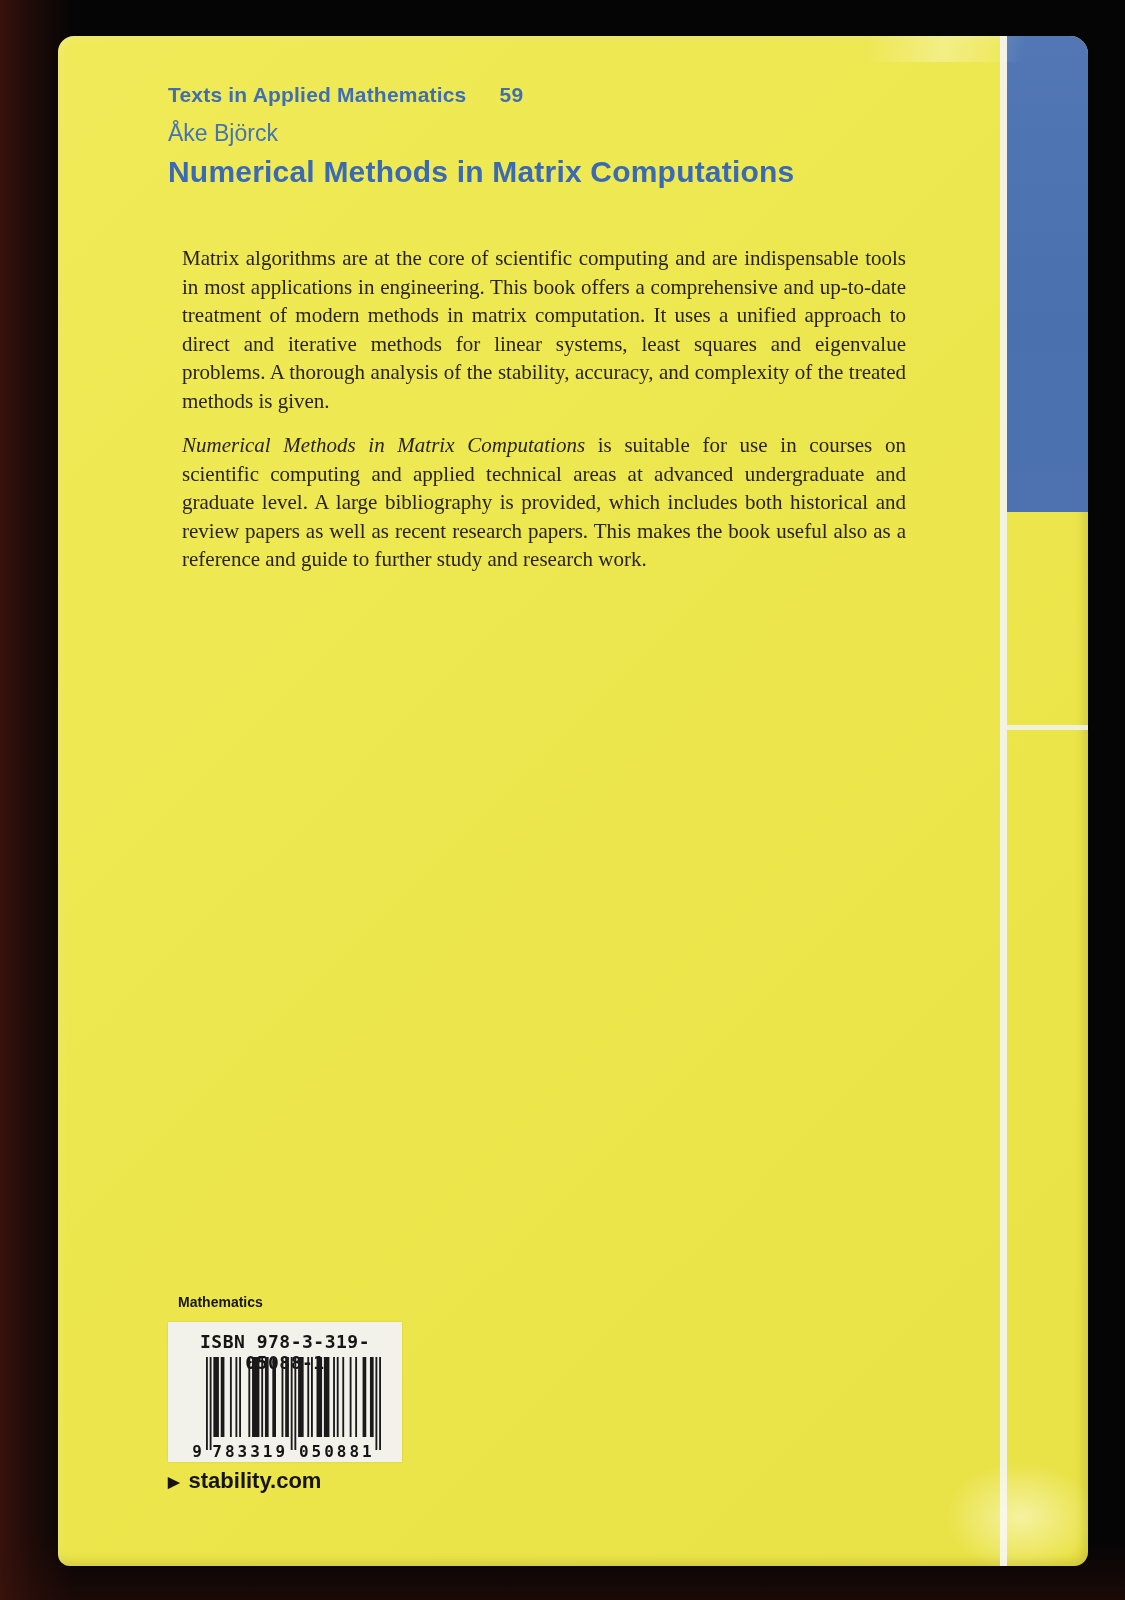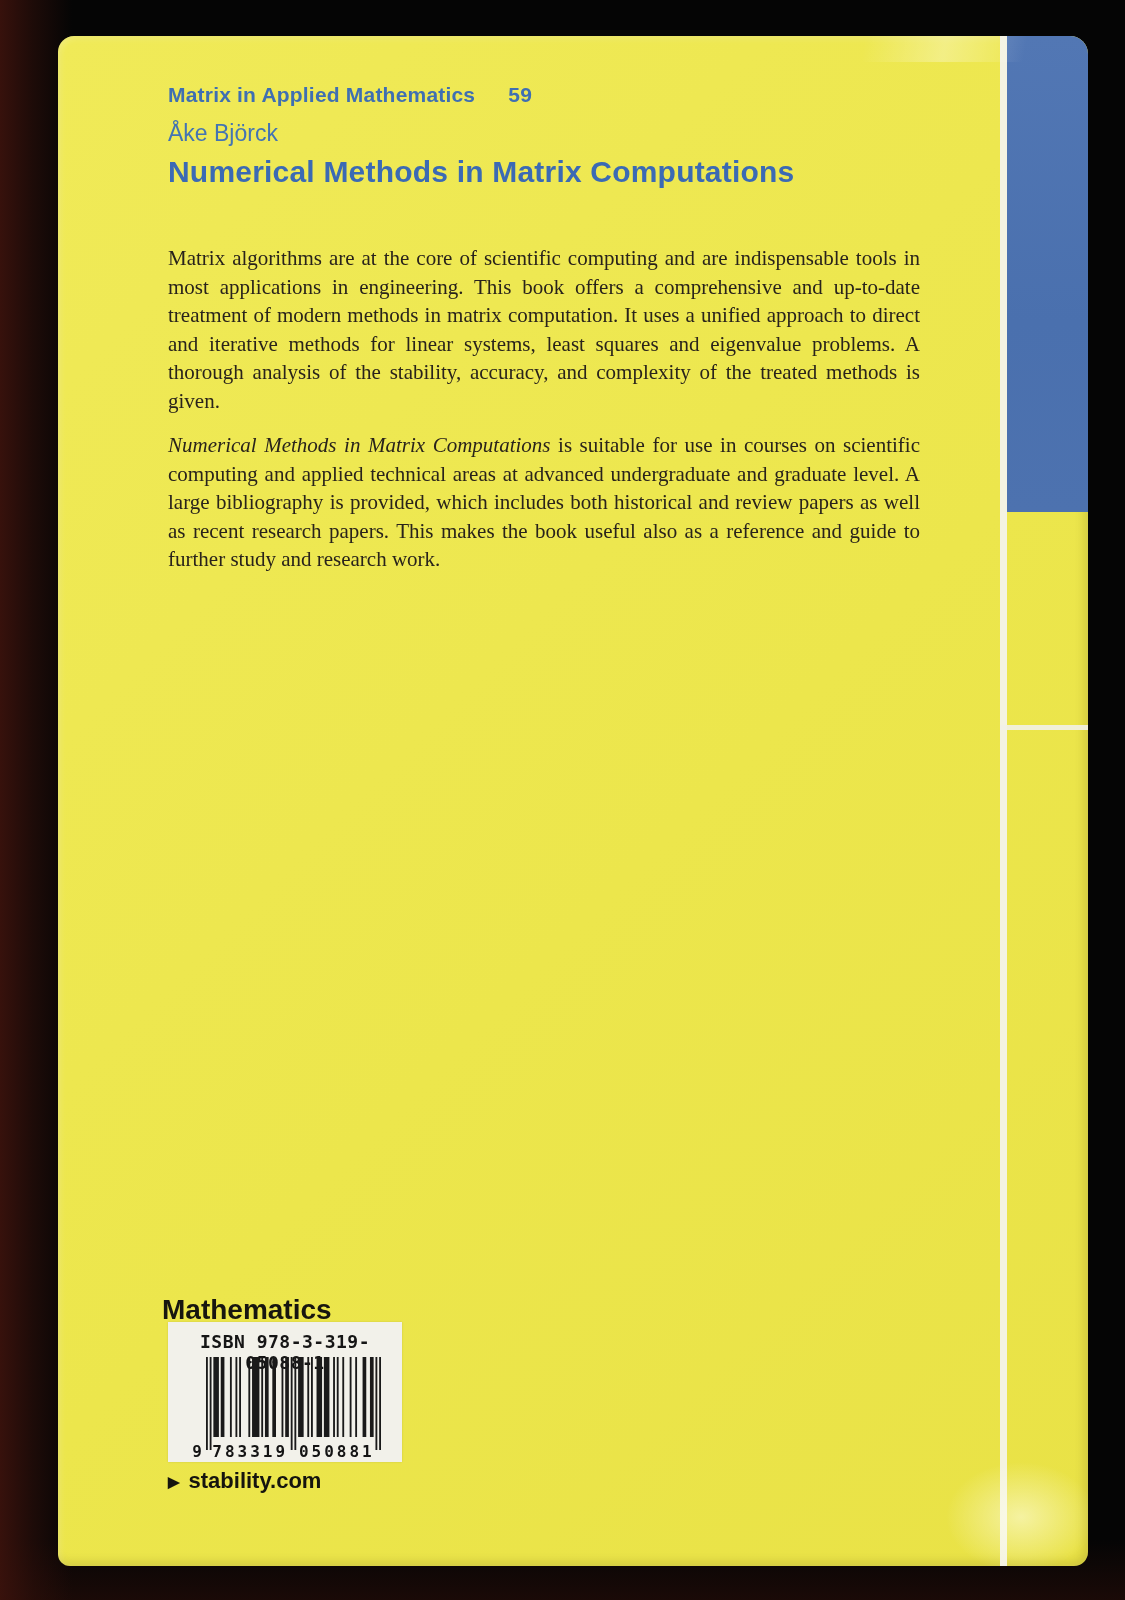--- a/index.html
+++ b/index.html
@@ -24,28 +24,28 @@
     background:linear-gradient(100deg,rgba(255,255,255,0) 30%,rgba(255,255,255,.30) 55%,rgba(255,255,255,0) 80%);}
   .hl-corner{position:absolute;right:-8px;bottom:-6px;width:150px;height:110px;
     background:radial-gradient(closest-side,rgba(255,255,235,.55),rgba(255,255,235,0));}
   
   .content{position:absolute;left:0;top:0;width:1030px;padding:0 168px 0 110px;box-sizing:border-box;}
   .series{margin-top:47px;font-size:21px;font-weight:bold;color:#3f6fb2;letter-spacing:.2px;}
   .series .num{margin-left:33px;text-align:center;}
   .author-line{margin-top:13px;font-size:23px;font-weight:500;color:#4474b3;}
   .title{margin:8px 0 0 0;font-size:30px;line-height:1.1;font-weight:bold;color:#3b6ab4;letter-spacing:.2px;}
   .para{font-family:"Liberation Serif",serif;font-size:21px;line-height:28.5px;
-        color:#29231b;text-align:justify;margin:0;}
+        color:#29231b;text-align:justify;margin:14px;}
   .p1{margin-top:56px;}
   .p2{margin-top:16px;}
   .bio{margin-top:16px;}
   .p2 em{font-style:italic;}
   .bio .bio-name{font-family:"Liberation Sans",sans-serif;font-weight:bold;font-size:20px;}
   
-  .category{position:absolute;left:104px;top:1258px;font-size:28px;font-weight:bold;color:#17160f;}
+  .category{position:absolute;left:120px;top:1258px;font-size:14px;font-weight:bold;color:#17160f;}
   .isbn-box{position:absolute;left:110px;top:1286px;width:234px;height:140px;background:#f2f1ea;
     box-shadow:0 0 2px rgba(0,0,0,.12);}
   .isbn-text{margin-top:9px;text-align:center;font-family:"DejaVu Sans Mono",monospace;
     font-weight:bold;font-size:18px;letter-spacing:.5px;color:#151515;}
   .isbn-box svg{position:absolute;left:0;top:35px;}
   .isbn-box svg rect{fill:#1a1a1a;}
   .isbn-box svg text{font-family:"DejaVu Sans Mono",monospace;font-size:16px;font-weight:bold;fill:#141414;}
   .springer{position:absolute;left:110px;top:1432px;font-size:22px;font-weight:bold;color:#15140e;
     display:flex;align-items:center;}
   .springer .arr{font-size:15px;margin-right:9px;position:relative;top:1px;color:#15140e;}
@@ -57,21 +57,21 @@
   <div class="cover">
 
     <div class="blue-stripe"></div>
     <div class="vline"></div>
     <div class="hline"></div>
     <div class="hl-top"></div>
     <div class="hl-corner"></div>
 
     <div class="content">
       <div class="series">
-        <span>Matrix in Applied Mathematics</span><span class="num">59</span>
+        <span>Texts in Applied Mathematics</span><span class="num">59</span>
       </div>
       <div class="author-line">Åke Björck</div>
       <h1 class="title">Numerical Methods in Matrix Computations</h1>
 
       <p class="para p1">Matrix algorithms are at the core of scientific computing and are indispensable tools in most applications in engineering. This book offers a comprehensive and up-to-date treatment of modern methods in matrix computation. It uses a unified approach to direct and iterative methods for linear systems, least squares and eigenvalue problems. A thorough analysis of the stability, accuracy, and complexity of the treated methods is given.</p>
 
       <p class="para p2"><em>Numerical Methods in Matrix Computations</em><span> is suitable for use in courses on scientific computing and applied technical areas at advanced undergraduate and graduate level. A large bibliography is provided, which includes both historical and review papers as well as recent research papers. This makes the book useful also as a reference and guide to further study and research work.</span></p>
 
     </div>
 

